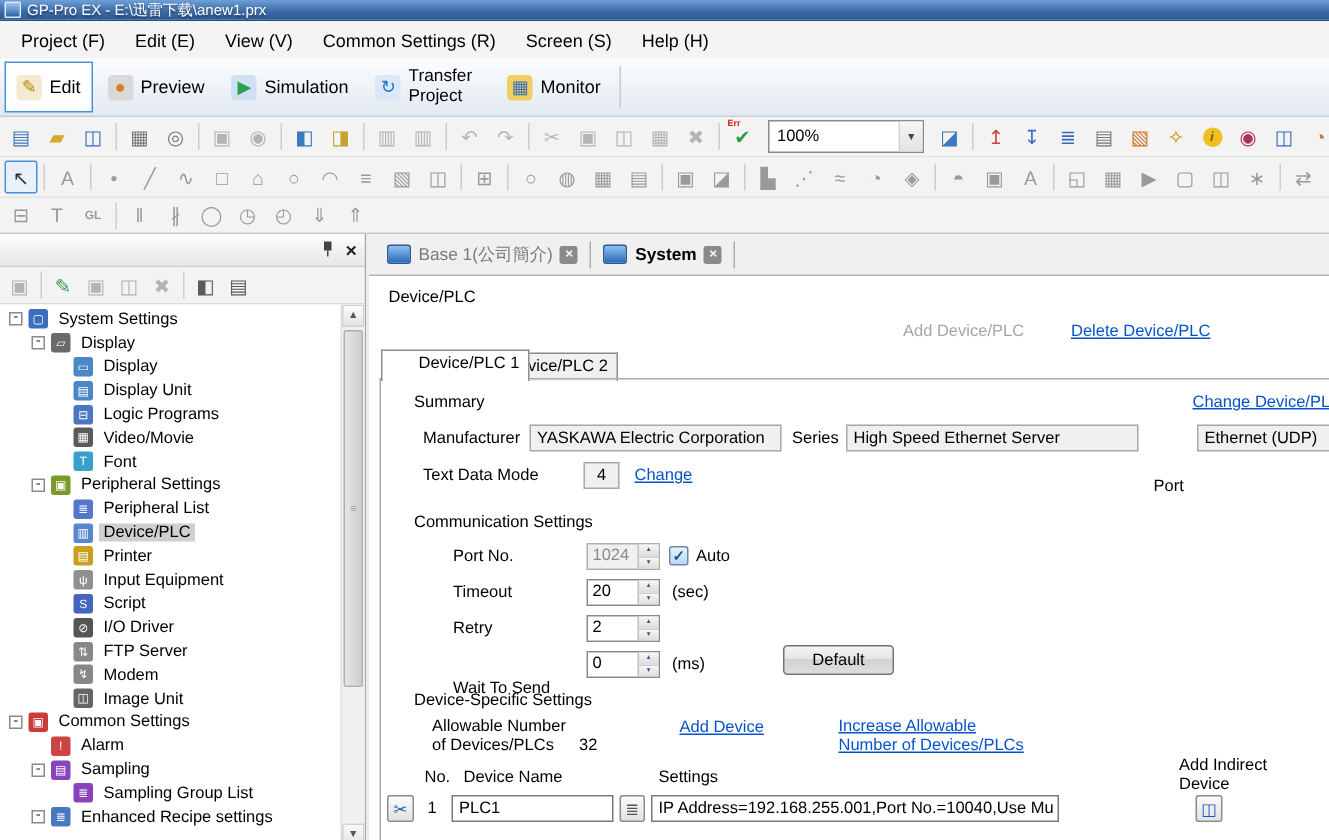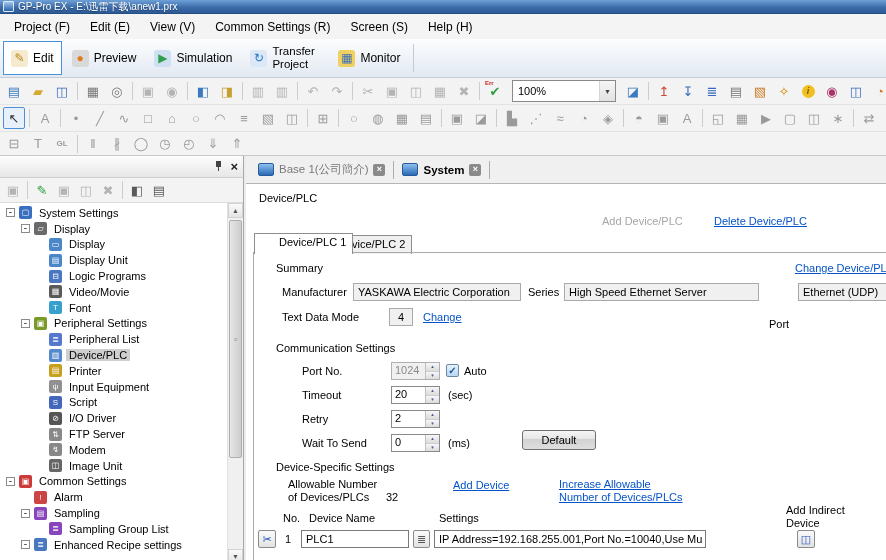--- a/index.html
+++ b/index.html
@@ -614,21 +614,21 @@
 
         <div class="lbl" style="left:56px;top:229px;">Retry</div>
         <div class="spinner" style="left:145px;top:226px;">
           <span class="v">2</span>
           <span class="spin-btns">
               <i>▴</i>
               <i>▾</i>
             </span>
         </div>
 
-        <div class="lbl" style="left:56px;top:253px;">Wait To Send</div>
+        <div class="lbl" style="left:56px;top:269px;">Wait To Send</div>
         <div class="spinner" style="left:145px;top:250px;">
           <span class="v">0</span>
           <span class="spin-btns">
               <i>▴</i>
               <i>▾</i>
             </span>
         </div>
         <div class="lbl" style="left:202px;top:253px;">(ms)</div>
         <div class="win-btn" style="left:276px;top:246px;width:74px;height:20px;">Default</div>
 

